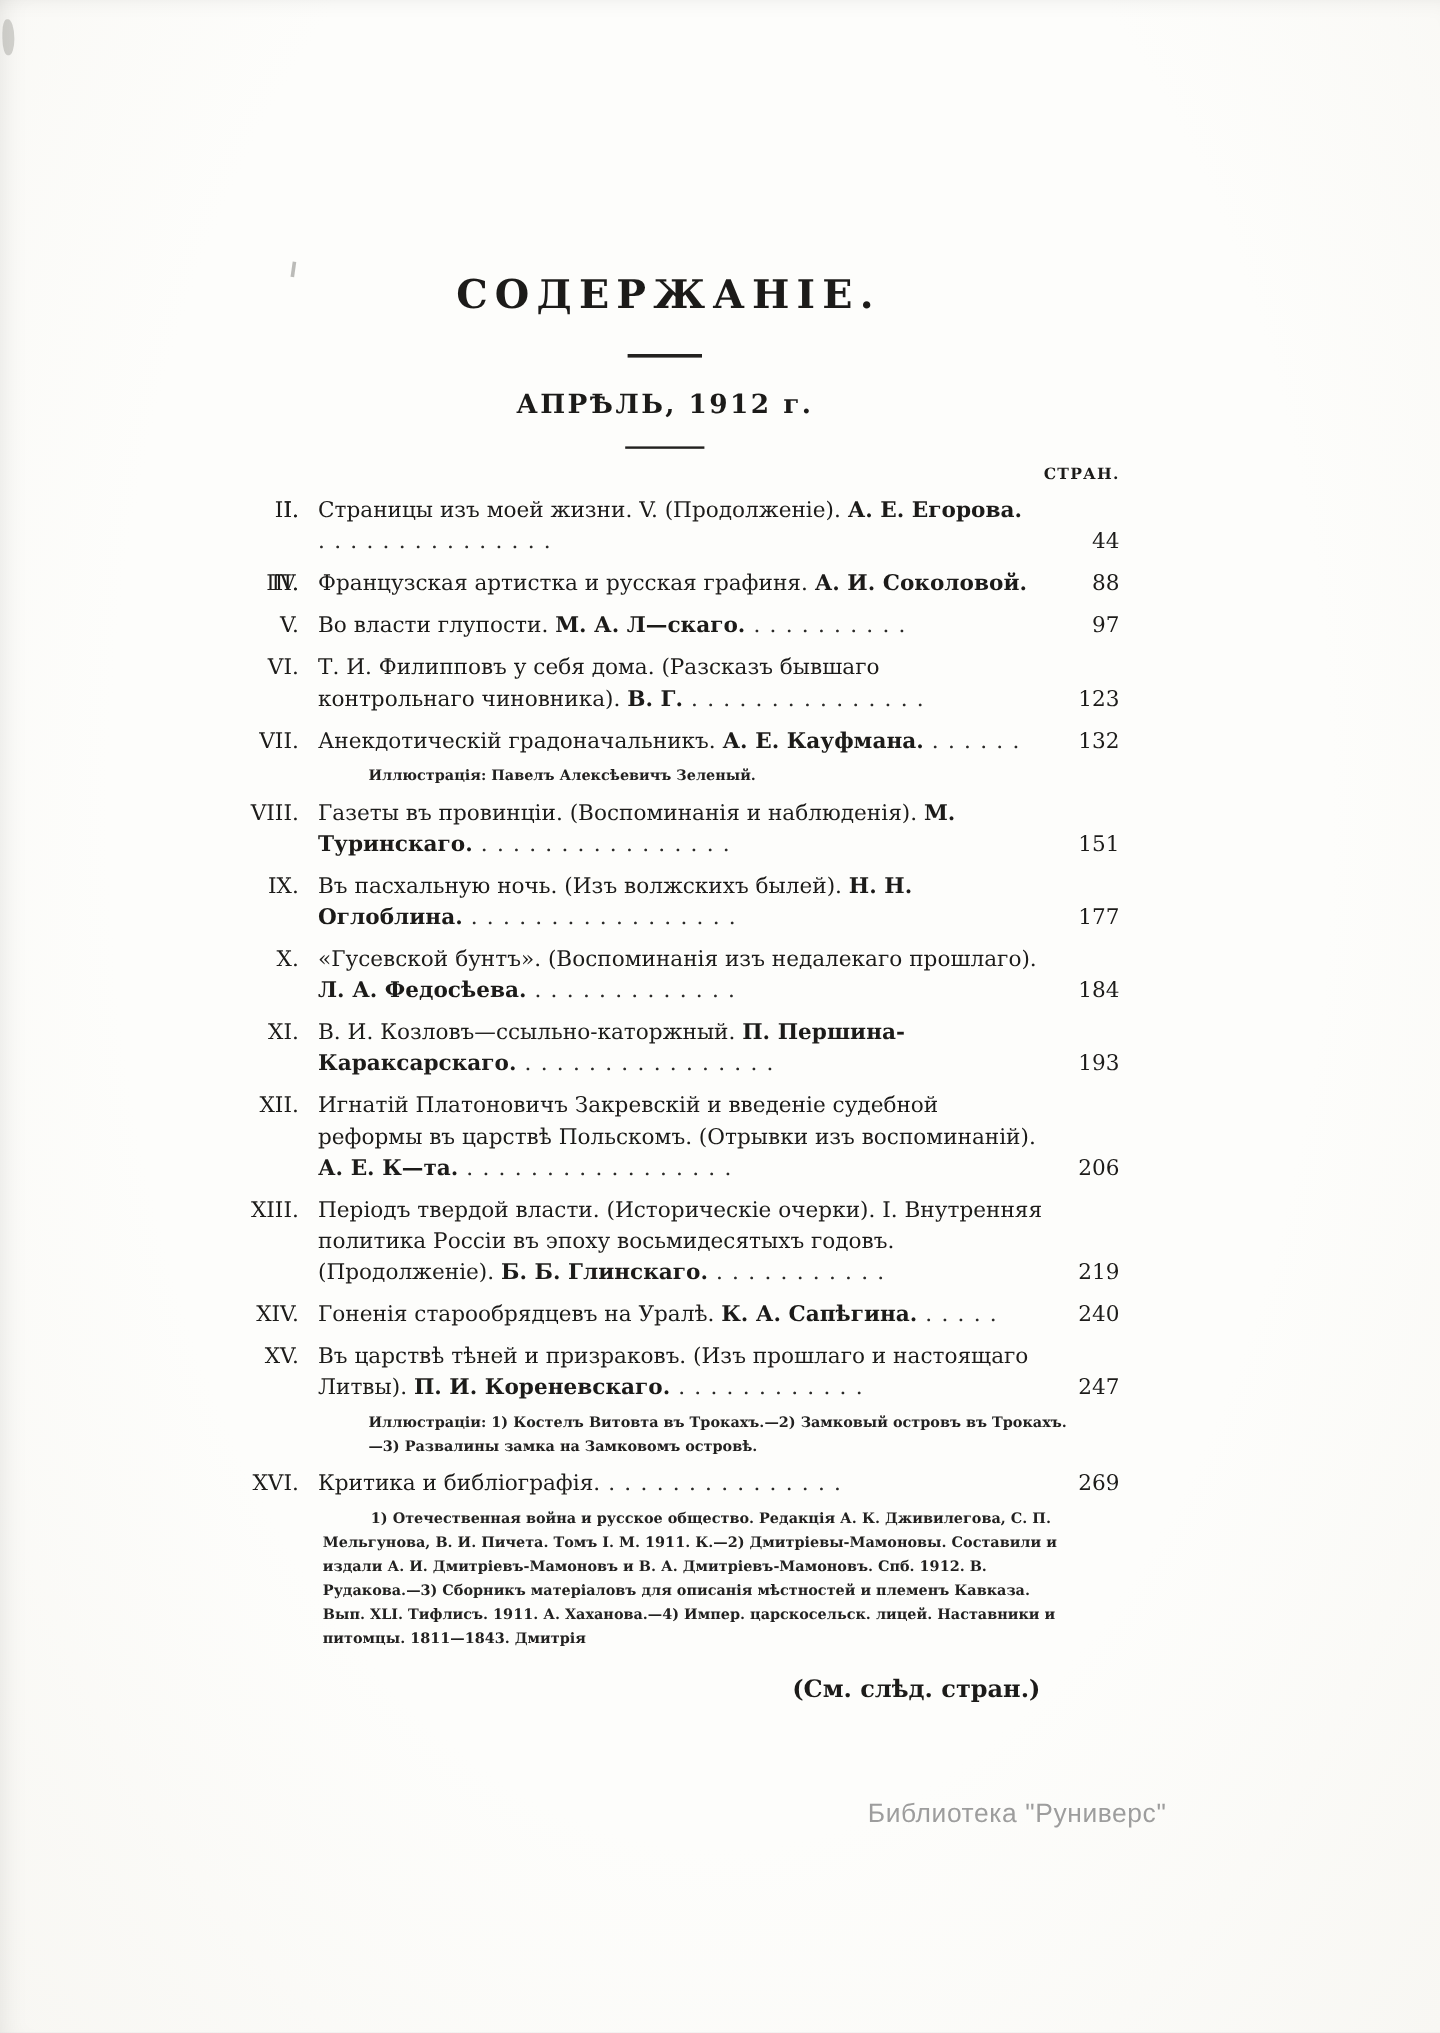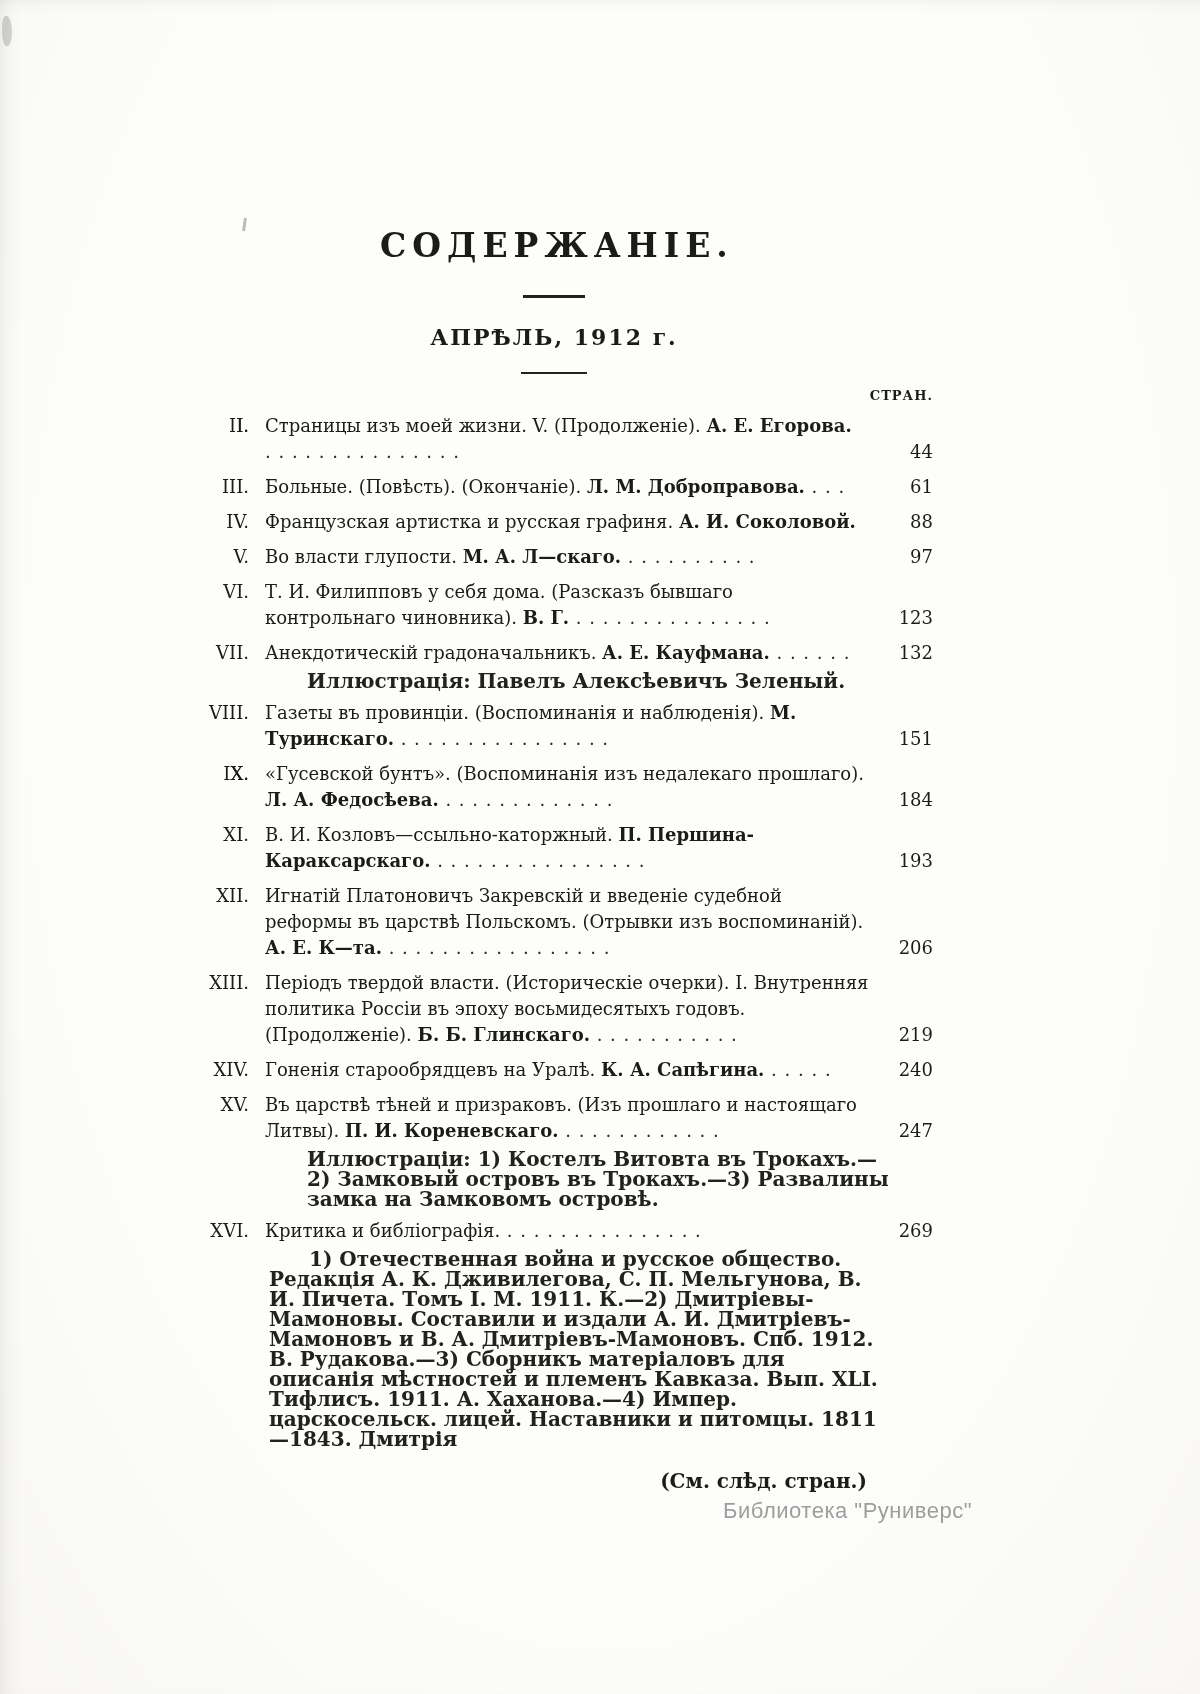--- a/index.html
+++ b/index.html
@@ -39,21 +39,21 @@
   }
 
   .toc { font-size: 18px; line-height: 26px; }
   .row { position: relative; padding-left: 90px; margin-bottom: 9px; }
   .num { position: absolute; left: 0; top: 0; width: 74px; text-align: right; }
   .main { position: relative; padding-right: 64px; }
   .b { font-weight: 700; }
   .dots { white-space: nowrap; letter-spacing: 1px; color: #2a2927; }
   .pg { position: absolute; right: 0; bottom: 0; min-width: 48px; text-align: right; }
   .note {
-    font-size: 20px; line-height: 20px; font-weight: 700;
+    font-size: 12px; line-height: 20px; font-weight: 700;
     margin: 5px 40px 0 42px; color: #222120;
   }
   .note.bibliography { margin-left: 4px; text-indent: 40px; }
 
   .cont { text-align: right; padding-right: 66px; font-size: 20px; font-weight: 700; margin-top: 20px; }
 
   .watermark {
     position: absolute; right: 228px; top: 1498px;
     font-family: "Liberation Sans", sans-serif;
     font-size: 22px; color: #9d9d9d; letter-spacing: .5px;
@@ -75,21 +75,20 @@
     <div class="toc">
         <div class="row">
           <div class="num">I.</div>
         </div>
         <div class="row">
           <div class="num">II.</div>
           <div class="main"><span>Страницы изъ моей жизни. V. (Продолженіе). </span><span class="b">А. Е. Егорова.</span><span class="dots"> . . . . . . . . . . . . . . .</span><span class="pg">44</span></div>
         </div>
         <div class="row">
           <div class="num">III.</div>
-          <div class="main"><span>Больные. (Повѣсть). (Окончаніе). </span><span class="b">Л. М. Доброправова.</span><span class="dots"> . . .</span><span class="pg">61</span></div>
         </div>
         <div class="row">
           <div class="num">IV.</div>
           <div class="main"><span>Французская артистка и русская графиня. </span><span class="b">А. И. Соколовой.</span><span class="pg">88</span></div>
         </div>
         <div class="row">
           <div class="num">V.</div>
           <div class="main"><span>Во власти глупости. </span><span class="b">М. А. Л—скаго.</span><span class="dots"> . . . . . . . . . .</span><span class="pg">97</span></div>
         </div>
         <div class="row">
@@ -100,20 +99,21 @@
           <div class="num">VII.</div>
           <div class="main"><span>Анекдотическій градоначальникъ. </span><span class="b">А. Е. Кауфмана.</span><span class="dots"> . . . . . .</span><span class="pg">132</span></div>
           <div class="note illustration">Иллюстрація: Павелъ Алексѣевичъ Зеленый.</div>
         </div>
         <div class="row">
           <div class="num">VIII.</div>
           <div class="main"><span>Газеты въ провинціи. (Воспоминанія и наблюденія). </span><span class="b">М. Туринскаго.</span><span class="dots"> . . . . . . . . . . . . . . . .</span><span class="pg">151</span></div>
         </div>
         <div class="row">
           <div class="num">IX.</div>
+          <div class="main"><span>Въ пасхальную ночь. (Изъ волжскихъ былей). </span><span class="b">Н. Н. Оглоблина.</span><span class="dots"> . . . . . . . . . . . . . . . . .</span><span class="pg">177</span></div>
         </div>
         <div class="row">
           <div class="num">X.</div>
           <div class="main"><span>«Гусевской бунтъ». (Воспоминанія изъ недалекаго прошлаго). </span><span class="b">Л. А. Федосѣева.</span><span class="dots"> . . . . . . . . . . . . .</span><span class="pg">184</span></div>
         </div>
         <div class="row">
           <div class="num">XI.</div>
           <div class="main"><span>В. И. Козловъ—ссыльно-каторжный. </span><span class="b">П. Першина-Караксарскаго.</span><span class="dots"> . . . . . . . . . . . . . . . .</span><span class="pg">193</span></div>
         </div>
         <div class="row">

